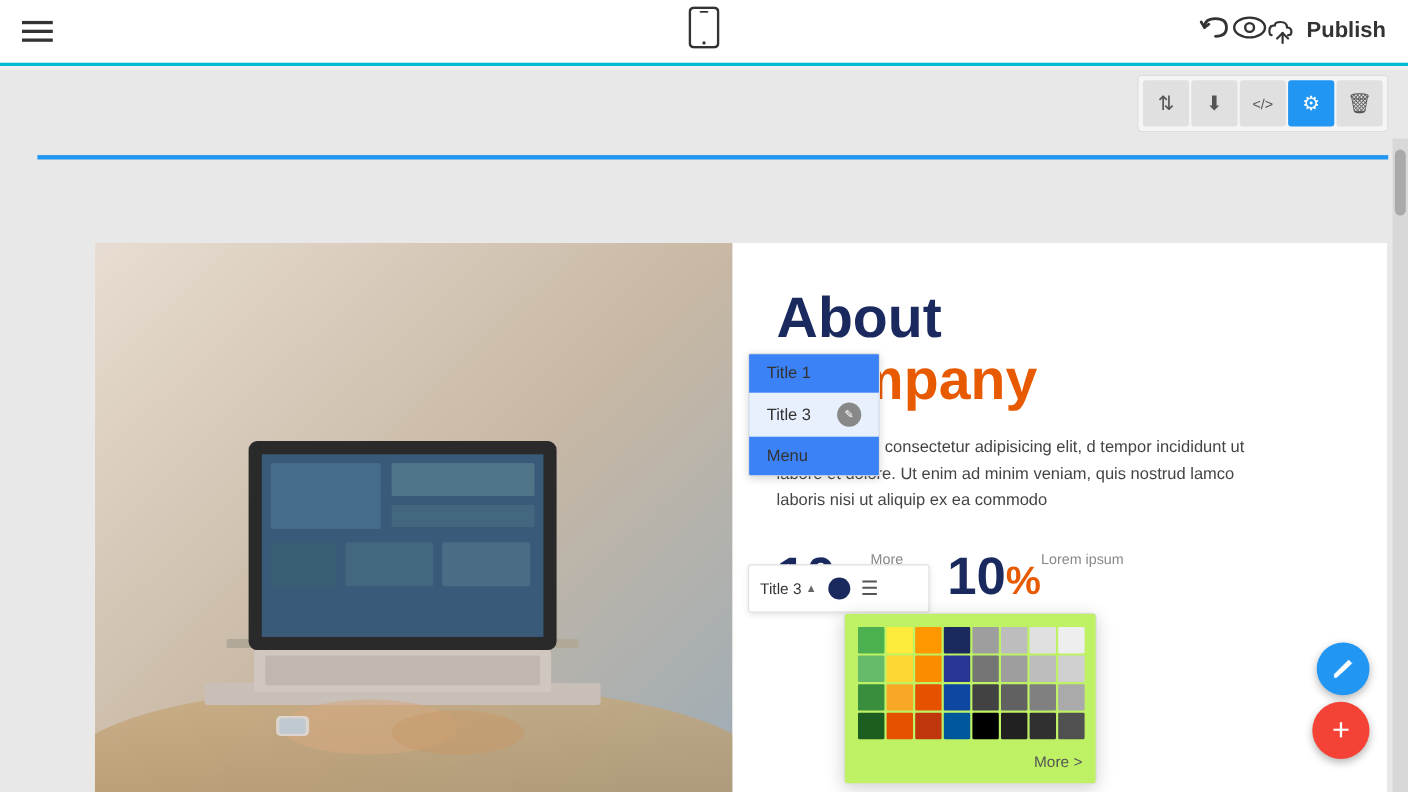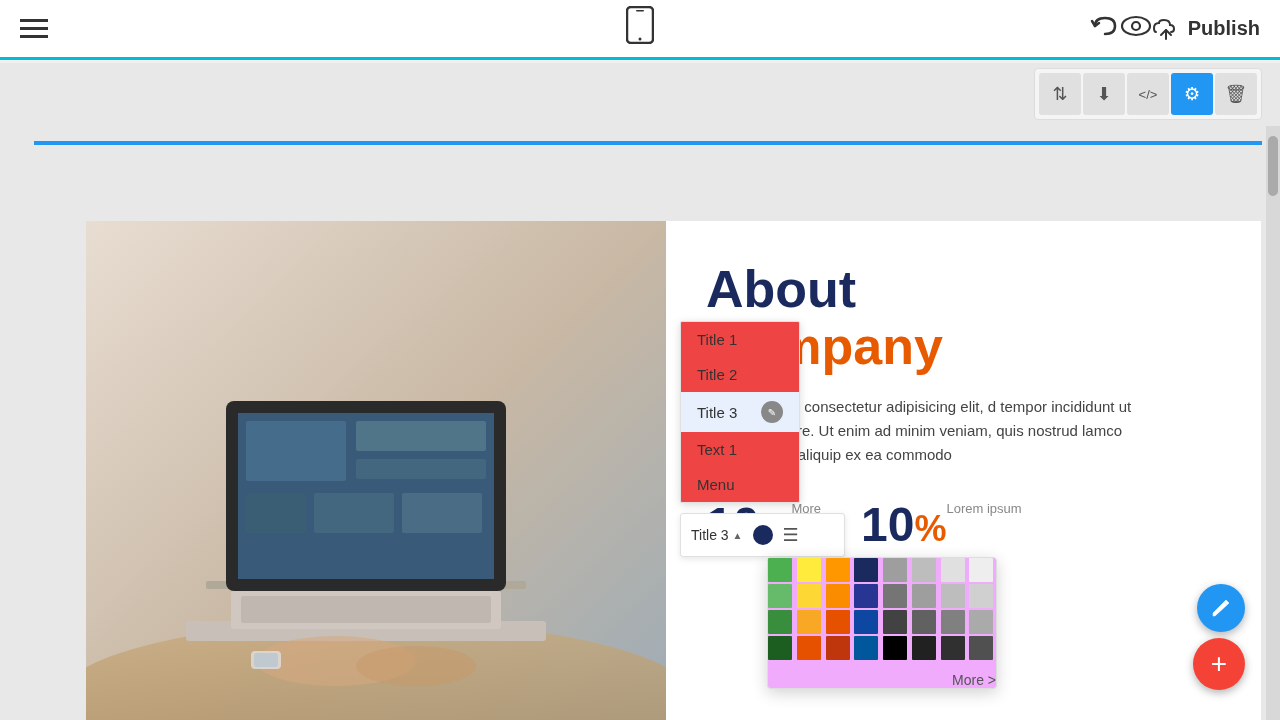--- a/index.html
+++ b/index.html
@@ -128,21 +128,21 @@
       background: #aaa;
       border-radius: 5px;
     }
 
     
     .dropdown-menu {
       position: absolute;
       top: 258px;
       left: 680px;
       width: 120px;
-      background: #ef4444;
+      background: #3b82f6;
       border: 1px solid #e0e0e0;
       box-shadow: 0 2px 8px rgba(0,0,0,0.15);
       z-index: 100;
       border-radius: 2px;
     }
     .dropdown-item {
       padding: 9px 16px;
       font-size: 15px;
       color: #333;
       cursor: pointer;
@@ -187,25 +187,26 @@
       background: #1a2a5e;
     }
     .lines-icon { font-size: 18px; color: #555; }
 
     
     .color-picker {
       position: absolute;
       top: 494px;
       left: 767px;
       width: 230px;
-      background: #f0abfc;
+      background: #bef264;
       border: 1px solid #ddd;
       box-shadow: 0 4px 16px rgba(0,0,0,0.18);
       z-index: 110;
       border-radius: 4px;
+      padding: 12px;
     }
     .color-grid {
       display: grid;
       grid-template-columns: repeat(8, 1fr);
       gap: 2px;
       margin-bottom: 12px;
     }
     .color-cell {
       width: 24px; height: 24px;
       cursor: pointer;
@@ -383,29 +384,23 @@
           </div>
         </div>
       </div>
     </div>
   </div>
 
   <div class="dropdown-menu">
     <div class="dropdown-item">
       <span>Title 1</span>
     </div>
-    <div class="dropdown-item">
-      <span>Title 2</span>
-    </div>
     <div class="dropdown-item selected">
       <span>Title 3</span>
       <span class="edit-icon-sm">✎</span>
-    </div>
-    <div class="dropdown-item">
-      <span>Text 1</span>
     </div>
     <div class="dropdown-item">
       <span>Menu</span>
     </div>
   </div>
 
   <div class="style-bar">
     <div class="style-bar-label">
       <span>Title 3</span>
       <span class="chevron-up">▲</span>

